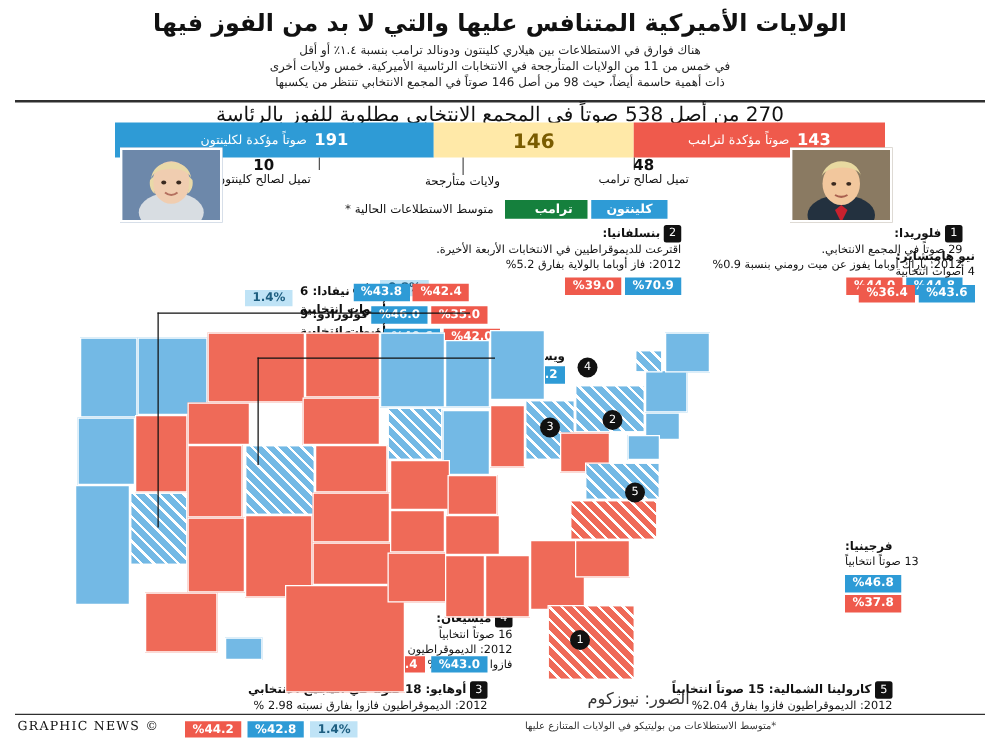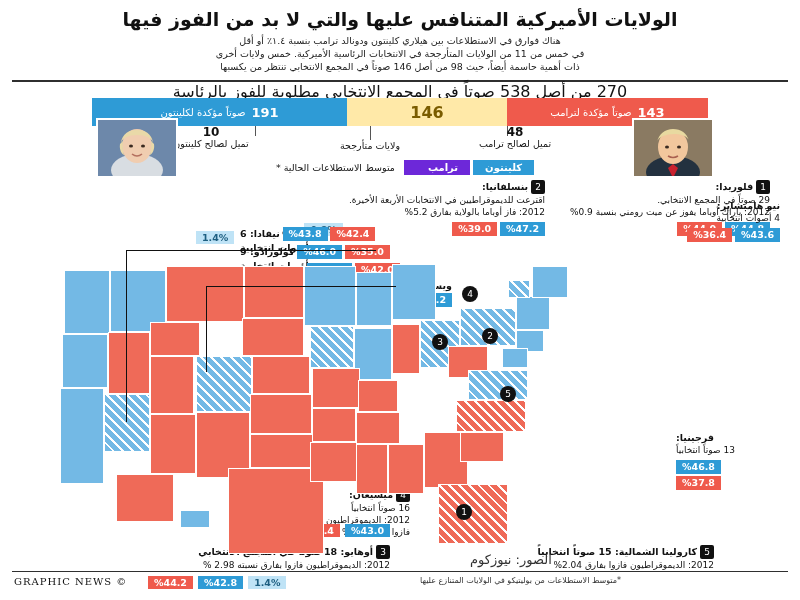--- a/index.html
+++ b/index.html
@@ -22,21 +22,21 @@
   
   .lean{font-size:9.5px;color:#111;text-align:center;line-height:12px;}
   .leannum{font-size:12px;font-weight:bold;color:#111;}
   
   .avatar{width:78px;height:56px;border:2px solid #fff;overflow:hidden;}
   .av-clinton{top:118px;left:96px;background:#5f7fa5;}
   .av-trump{top:118px;left:632px;background:#7a6a55;}
   
   .polltitle{top:160px;left:0;width:800px;text-align:center;font-size:9.5px;color:#111;}
   .chip{display:inline-block;color:#fff;font-size:10px;font-weight:bold;padding:2px 12px;}
-  .chip-red{background:#6d28d9;padding-left:24px;}
+  .chip-red{background:#15803d;padding-left:24px;}
   .chip-blue{background:#2e9bd6;}
   
   .box{font-size:9px;color:#111;line-height:12px;}
   .num{display:inline-block;width:14px;height:14px;line-height:14px;text-align:center;background:#111;color:#fff;font-size:9px;border-radius:2px;vertical-align:middle;}
   .pct{display:inline-block;color:#fff;font-size:9.5px;font-weight:bold;padding:1px 6px;margin:1px 0;}
   .pct-red{background:#ef5a4c;}
   .pct-blue{background:#2e9bd6;}
   .pct-pale{background:#bfe3f6;color:#1d5e80;}
   .name{font-weight:bold;font-size:9.5px;}
   
@@ -138,21 +138,21 @@
       <span class="pct pct-red">%44.0</span>
     </div>
   </div>
 
   <div class="abs box" style="top:180px;left:330px;width:215px;text-align:right;">
     <span class="num">2</span>
     <span class="name">بنسلفانيا:</span>
     <div>اقترعت للديموقراطيين في الانتخابات الأربعة الأخيرة.</div>
     <div>2012: فاز أوباما بالولاية بفارق 5.2%</div>
     <div style="margin-top:3px;">
-      <span class="pct pct-blue">%47.2</span>
+      <span class="pct pct-blue">%70.9</span>
       <span class="pct pct-red">%39.0</span>
     </div>
   </div>
   <div class="abs" style="top:218px;left:282px;">
     <span class="pct pct-pale">0.8%</span>
     <span style="font-size:8.5px;color:#111;">فارق</span>
   </div>
 
   <div class="abs box" style="top:200px;left:676px;width:104px;text-align:right;">
     <div class="name">نيو هامبشاير:</div>

